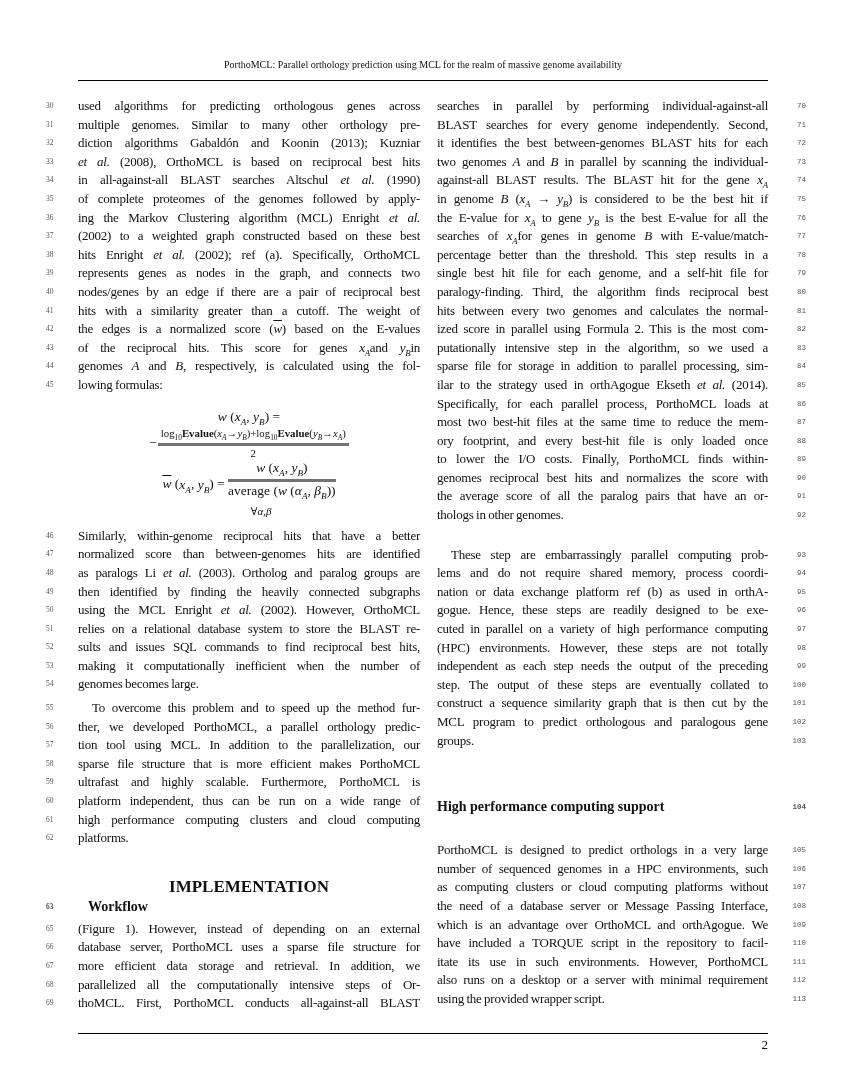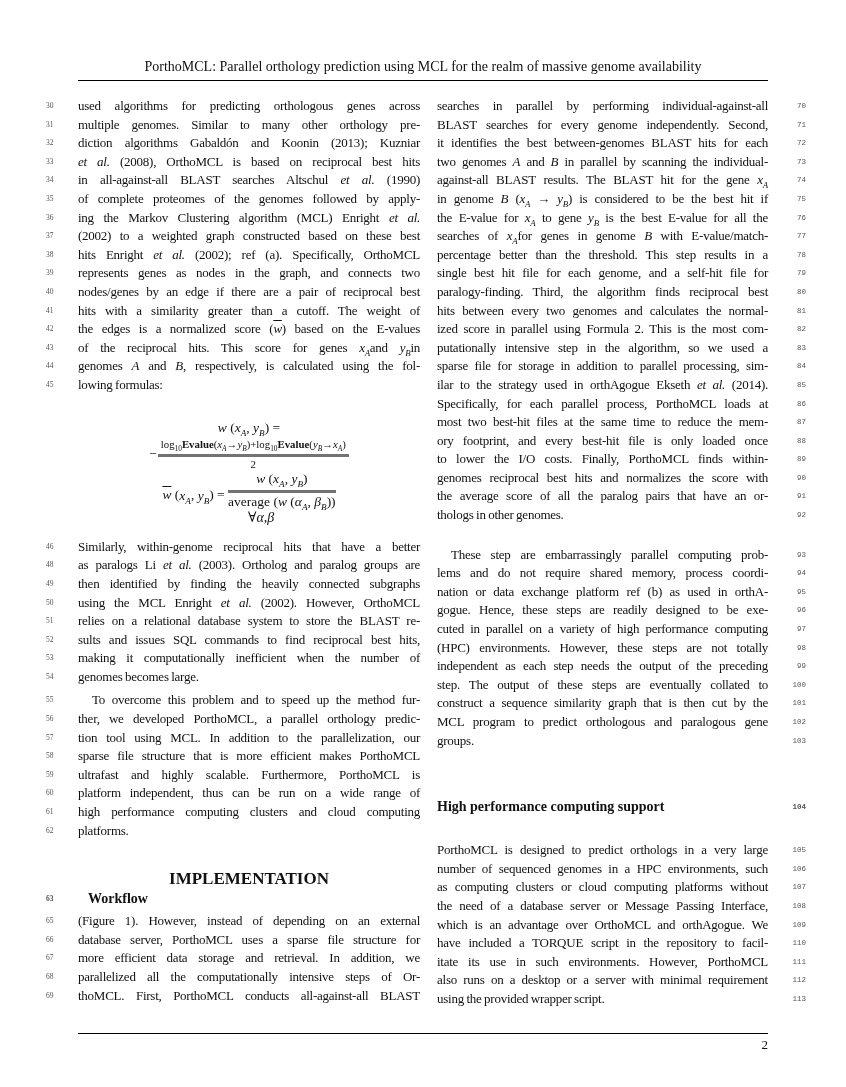--- a/index.html
+++ b/index.html
@@ -7,21 +7,21 @@
     position:relative;
     width:846px;height:1087px;
     background:#ffffff;
     font-family:"Liberation Serif","DejaVu Serif",serif;
     color:#111;
     overflow:hidden;
     margin:0 auto;
   }
   .running-head{
     position:absolute;top:59px;left:78px;right:78px;
-    text-align:center;font-size:14px;color:#111;
+    text-align:center;font-size:10px;color:#111;
   }
   .head-rule{position:absolute;top:80px;left:78px;right:78px;border-top:1.6px solid #000;}
   .cols{
     position:absolute;top:97px;left:78px;width:690px;
     display:flex;gap:17px;align-items:flex-start;
   }
   .col{position:relative;}
   .col-left{width:342px;}
   .col-right{width:331px;}
 
@@ -54,29 +54,29 @@
   .col-left > :nth-child(3){margin-top:16px;}
   .col-left > :nth-child(4){margin-top:5px;}
   .col-left > .b-h1{margin-top:28px;}
   .col-left > .b-h2{}
   .col-left > :nth-child(7){margin-top:4px;}
   .col-right > :nth-child(2){margin-top:21px;}
   .col-right > .b-h2{margin-top:48px;}
   .col-right > :nth-child(4){margin-top:25px;}
 
   
-  .b-formula{margin:25px 0 6px;text-align:center;font-size:13.5px;}
+  .b-formula{margin:14px 0 6px;text-align:center;font-size:13.5px;}
   .f-row{margin:1px 0;}
   .frac{display:inline-block;vertical-align:middle;text-align:center;}
   .f-small{font-size:10.8px;}
   .fnum{display:block;border-bottom:3px solid #737373;padding:0 3px 1px;}
   .fden{display:block;padding-top:1px;position:relative;}
   .f-minus{vertical-align:middle;margin-right:1px;}
   .fden2{display:block;padding-top:1px;padding-bottom:10px;position:relative;white-space:nowrap;}
-  .avg-sub{position:absolute;top:16px;left:8px;width:50px;text-align:center;font-size:14px;font-style:italic;}
+  .avg-sub{position:absolute;top:23px;left:8px;width:50px;text-align:center;font-size:11px;font-style:italic;}
 
   .foot-rule{position:absolute;top:1033px;left:78px;right:78px;border-top:1.6px solid #000;}
   .page-num{position:absolute;top:1037px;right:78px;font-size:13px;}
 </style>
 </head>
 <body>
 
 <div class="page">
   <div class="running-head">PorthoMCL: Parallel orthology prediction using MCL for the realm of massive genome availability</div>
   <div class="head-rule"></div>
@@ -157,20 +157,24 @@
     <div class="f-row">
       <span><span class="ov"><i>w</i></span> (<i>x<sub>A</sub></i>, <i>y<sub>B</sub></i>) = </span><span class="frac"><span class="fnum"><i>w</i> (<i>x<sub>A</sub></i>, <i>y<sub>B</sub></i>)</span><span class="fden2"><span>average</span><span class="avg-sub">∀α,β</span><span> (<i>w</i> (<i>α<sub>A</sub></i>, <i>β<sub>B</sub></i>))</span></span></span>
     </div>
   </div>
         <div class="b-para">
           <div class="line">
             <span class="lnum l">46</span>
             <span class="ltext">Similarly, within-genome reciprocal hits that have a better</span>
           </div>
           <div class="line">
+            <span class="lnum l">47</span>
+            <span class="ltext">normalized score than between-genomes hits are identified</span>
+          </div>
+          <div class="line">
             <span class="lnum l">48</span>
             <span class="ltext">as paralogs Li <i>et al.</i> (2003). Ortholog and paralog groups are</span>
           </div>
           <div class="line">
             <span class="lnum l">49</span>
             <span class="ltext">then identified by finding the heavily connected subgraphs</span>
           </div>
           <div class="line">
             <span class="lnum l">50</span>
             <span class="ltext">using the MCL Enright <i>et al.</i> (2002).  However, OrthoMCL</span>

